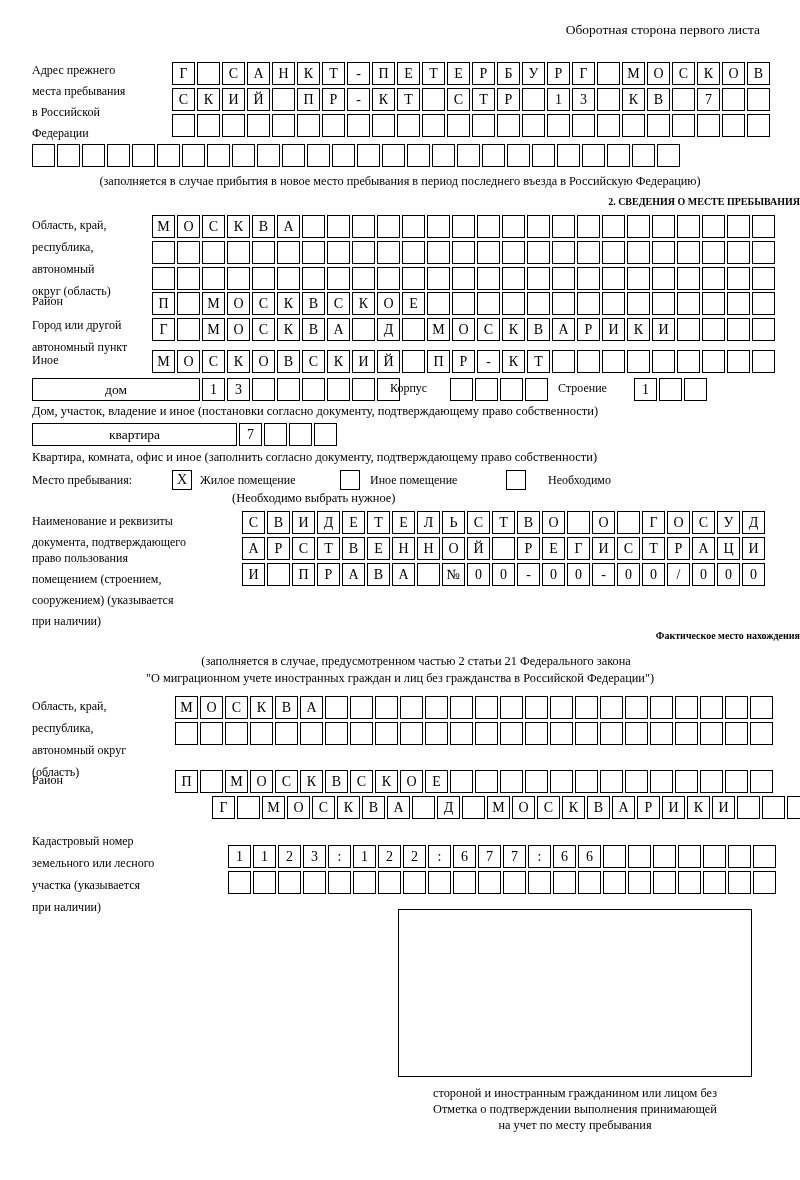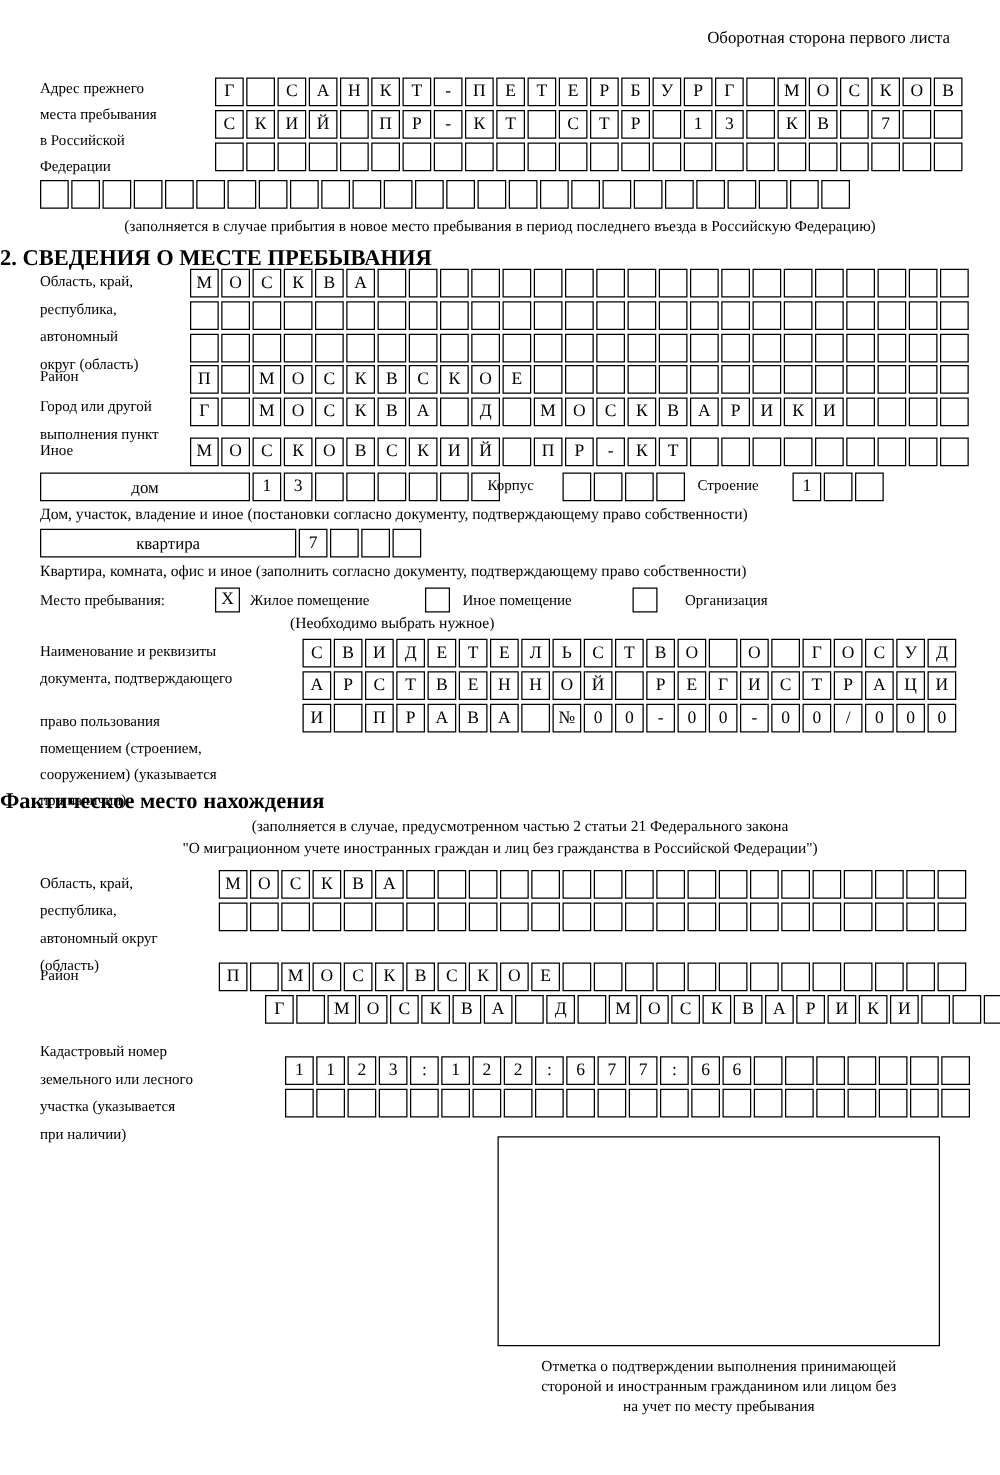--- a/index.html
+++ b/index.html
@@ -36,21 +36,21 @@
   }
   .lbl.small{font-size:12.5px;}
   .note{
     position:absolute;
     font-size:12.3px;
     text-align:center;
     width:100%;
   }
   .secttitle{
     position:absolute;width:100%;
-    text-align:left;font-weight:bold;font-size:18px;
+    text-align:right;font-weight:bold;font-size:10px;
   }
   .boxlabel{
     border:1px solid #000;
     box-sizing:border-box;
     height:23px;
     font-size:13.5px;
     line-height:21px;
     text-align:center;
   }
   .bigbox{
@@ -312,21 +312,21 @@
     <div class="cell"></div>
     <div class="cell"></div>
     <div class="cell"></div>
     <div class="cell"></div>
     <div class="cell"></div>
     <div class="cell"></div>
   </div>
 
   <div class="lbl" style="left:32px;top:318px;">
     <div>Город или другой</div>
-    <div style="margin-top:7px;">выполнения пункт</div>
+    <div style="margin-top:7px;">автономный пункт</div>
   </div>
   <div class="row cells" style="left:152px;top:318px;">
     <div class="cell">Г</div>
     <div class="cell"></div>
     <div class="cell">М</div>
     <div class="cell">О</div>
     <div class="cell">С</div>
     <div class="cell">К</div>
     <div class="cell">В</div>
     <div class="cell">А</div>
@@ -413,27 +413,27 @@
     <div class="cell"></div>
   </div>
   <div class="lbl small" style="left:32px;top:450px;">Квартира, комната, офис и иное (заполнить согласно документу, подтверждающему право собственности)</div>
 
   <div class="lbl" style="left:32px;top:473px;">Место пребывания:</div>
   <div class="chk" style="position:absolute;left:172px;top:470px;">X</div>
   <div class="lbl" style="left:200px;top:473px;">Жилое помещение</div>
   <div class="chk" style="position:absolute;left:340px;top:470px;"></div>
   <div class="lbl" style="left:370px;top:473px;">Иное помещение</div>
   <div class="chk" style="position:absolute;left:506px;top:470px;"></div>
-  <div class="lbl" style="left:548px;top:473px;">Организация</div>
+  <div class="lbl" style="left:548px;top:473px;">Необходимо</div>
   <div class="lbl small" style="left:232px;top:491px;">(Необходимо выбрать нужное)</div>
 
   <div class="lbl" style="left:32px;top:514px;">
     <div>Наименование и реквизиты</div>
     <div style="margin-top:6px;">документа, подтверждающего</div>
-    <div style="margin-top:20px;">право пользования</div>
+    <div style="margin-top:1px;">право пользования</div>
     <div style="margin-top:6px;">помещением (строением,</div>
     <div style="margin-top:6px;">сооружением) (указывается</div>
     <div style="margin-top:6px;">при наличии)</div>
   </div>
 
   <div class="row cells" style="left:242px;top:511px;">
     <div class="cell">С</div>
     <div class="cell">В</div>
     <div class="cell">И</div>
     <div class="cell">Д</div>
@@ -672,18 +672,18 @@
     <div class="cell"></div>
     <div class="cell"></div>
     <div class="cell"></div>
     <div class="cell"></div>
     <div class="cell"></div>
     <div class="cell"></div>
   </div>
 
   <div class="bigbox" style="left:398px;top:909px;width:354px;height:168px;"></div>
   <div class="caption" style="left:398px;top:1085px;width:354px;">
+    <div>стороной и иностранным гражданином или лицом без</div>
     <div>Отметка о подтверждении выполнения принимающей</div>
-    <div>стороной и иностранным гражданином или лицом без</div>
     <div>на учет по месту пребывания</div>
   </div>
 
 </div>
 
 </body></html>

